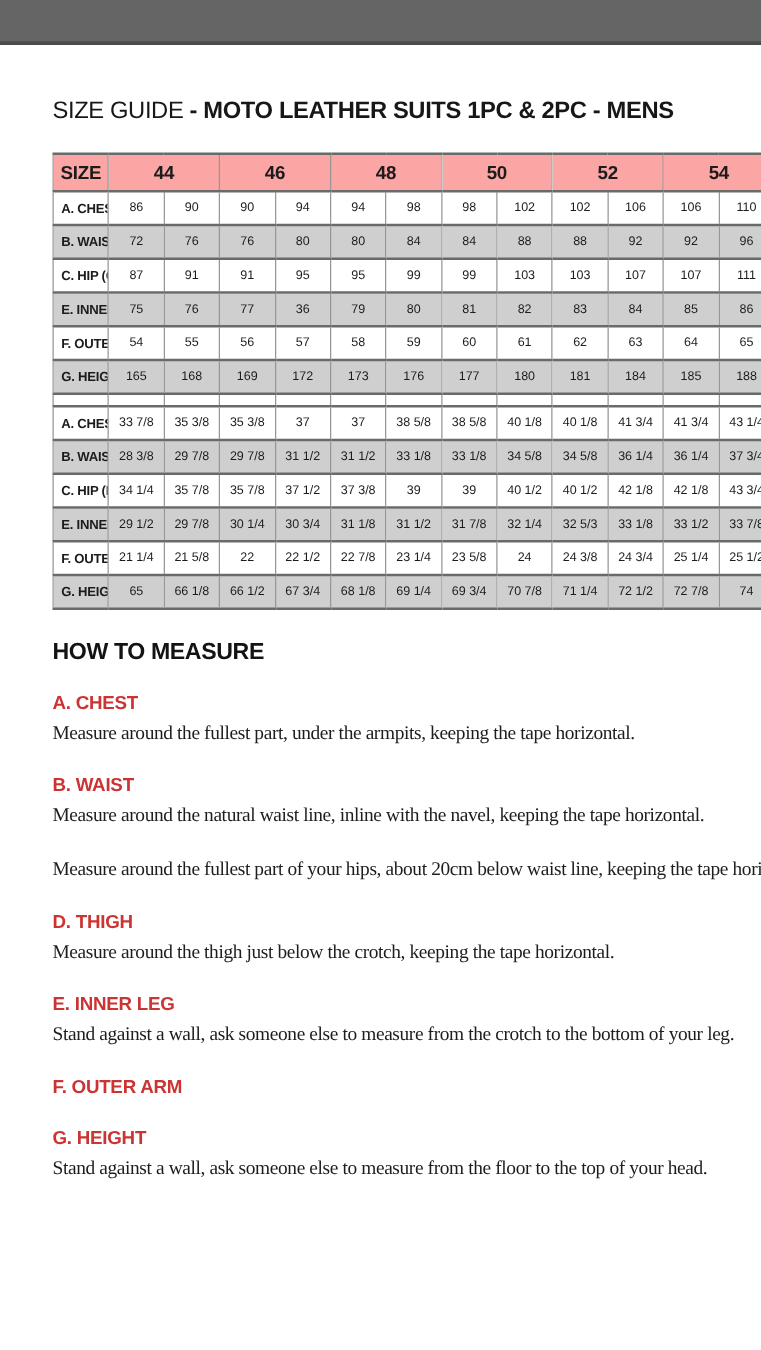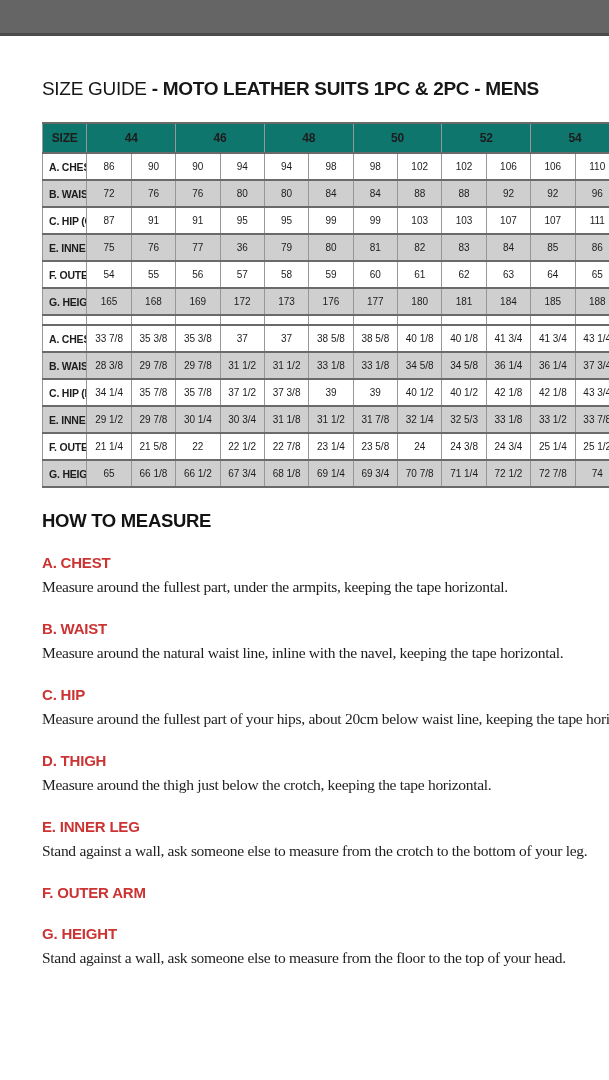--- a/index.html
+++ b/index.html
@@ -18,21 +18,21 @@
   table.size-table{
     border-collapse:collapse;table-layout:fixed;width:578px;margin-top:22px;
     font-size:10px;color:#1c1c1c;
   }
   .size-table th,.size-table td{
     border:1px solid #979797;
     border-top:2px solid #6a6a6a;border-bottom:2px solid #6a6a6a;
     padding:0;overflow:hidden;white-space:nowrap;
   }
   .size-table th{
-    height:28px;background:#0f766e;font-size:12px;font-weight:700;text-align:center;
+    height:28px;background:#fca5a5;font-size:15px;font-weight:700;text-align:center;
     letter-spacing:-0.2px;
   }
   .size-table tr.data{height:27px;}
   .size-table td.lbl{
     text-align:left;padding-left:6px;font-weight:700;font-size:10.5px;letter-spacing:-0.2px;
   }
   .size-table td.val{text-align:center;font-size:10px;}
   .size-table tr.gray td{background:#cfcfcf;}
   .size-table tr.white td{background:#ffffff;}
   .size-table tr.sep td{height:8px;background:#ffffff;}
@@ -276,21 +276,20 @@
   <div>
       <div class="section">
         <h3>A. CHEST</h3>
         <p>Measure around the fullest part, under the armpits, keeping the tape horizontal.</p>
       </div>
       <div class="section">
         <h3>B. WAIST</h3>
         <p>Measure around the natural waist line, inline with the navel, keeping the tape horizontal.</p>
       </div>
       <div class="section">
-        <h3>C. HIP</h3>
         <p>Measure around the fullest part of your hips, about 20cm below waist line, keeping the tape horizontal.</p>
       </div>
       <div class="section">
         <h3>D. THIGH</h3>
         <p>Measure around the thigh just below the crotch, keeping the tape horizontal.</p>
       </div>
       <div class="section">
         <h3>E. INNER LEG</h3>
         <p>Stand against a wall, ask someone else to measure from the crotch to the bottom of your leg.</p>
       </div>

